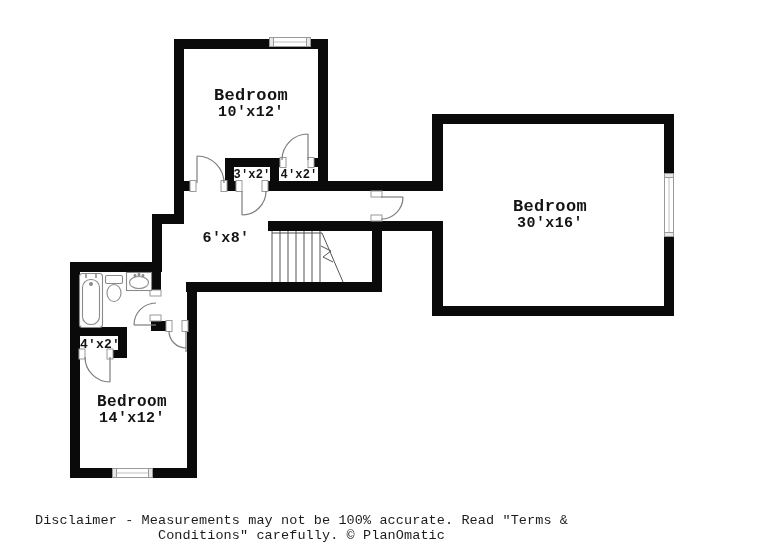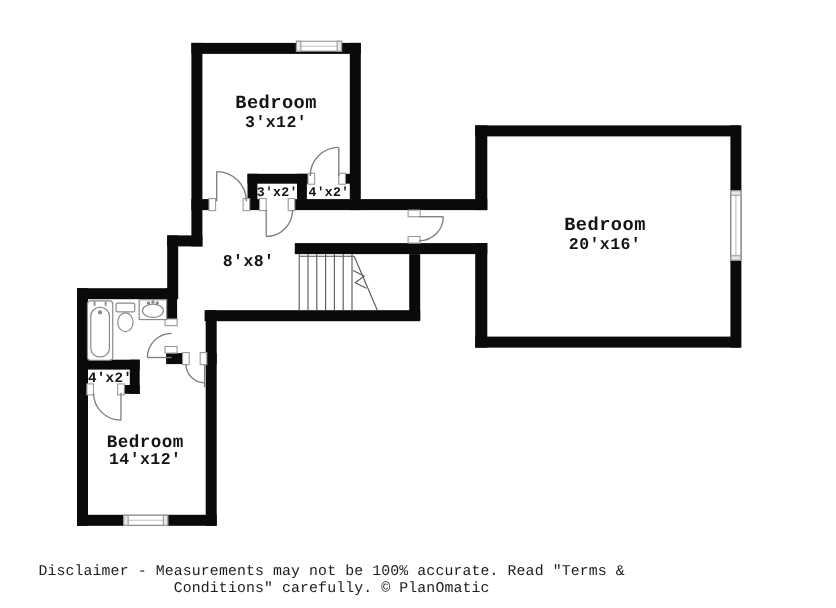--- a/index.html
+++ b/index.html
@@ -173,29 +173,29 @@
         <rect x="126.5" y="272.5" width="25" height="18"></rect>
         <ellipse cx="139" cy="282.5" rx="9.5" ry="6"></ellipse>
         <circle cx="135" cy="275.5" r="1" fill="#8a8a8a"></circle>
         <circle cx="139" cy="274.5" r="1" fill="#8a8a8a"></circle>
         <circle cx="143" cy="275.5" r="1" fill="#8a8a8a"></circle>
       </g>
     </g>
   </svg>
 
   <div class="lbl room-name" style="left:251px;top:95px">Bedroom</div>
-  <div class="lbl room-dims" style="left:251px;top:112px">3'x12'</div>
+  <div class="lbl room-dims" style="left:251px;top:112px">10'x12'</div>
 
   <div class="lbl closet-dims" style="left:252px;top:175px">3'x2'</div>
   <div class="lbl closet-dims" style="left:299px;top:175px">4'x2'</div>
 
-  <div class="lbl hall-dims" style="left:226px;top:238px">8'x8'</div>
+  <div class="lbl hall-dims" style="left:226px;top:238px">6'x8'</div>
 
   <div class="lbl room-name" style="left:550px;top:206px">Bedroom</div>
-  <div class="lbl room-dims" style="left:550px;top:223px">20'x16'</div>
+  <div class="lbl room-dims" style="left:550px;top:223px">30'x16'</div>
 
   <div class="lbl closet-dims-lg" style="left:100px;top:344px">4'x2'</div>
 
   <div class="lbl room-name" style="left:132px;top:402px;font-size:16px">Bedroom</div>
   <div class="lbl room-dims" style="left:132px;top:418px">14'x12'</div>
 
   <div id="disclaimer">Disclaimer - Measurements may not be 100% accurate. Read "Terms &amp; Conditions" carefully. © PlanOmatic</div>
 
 </div>
 

